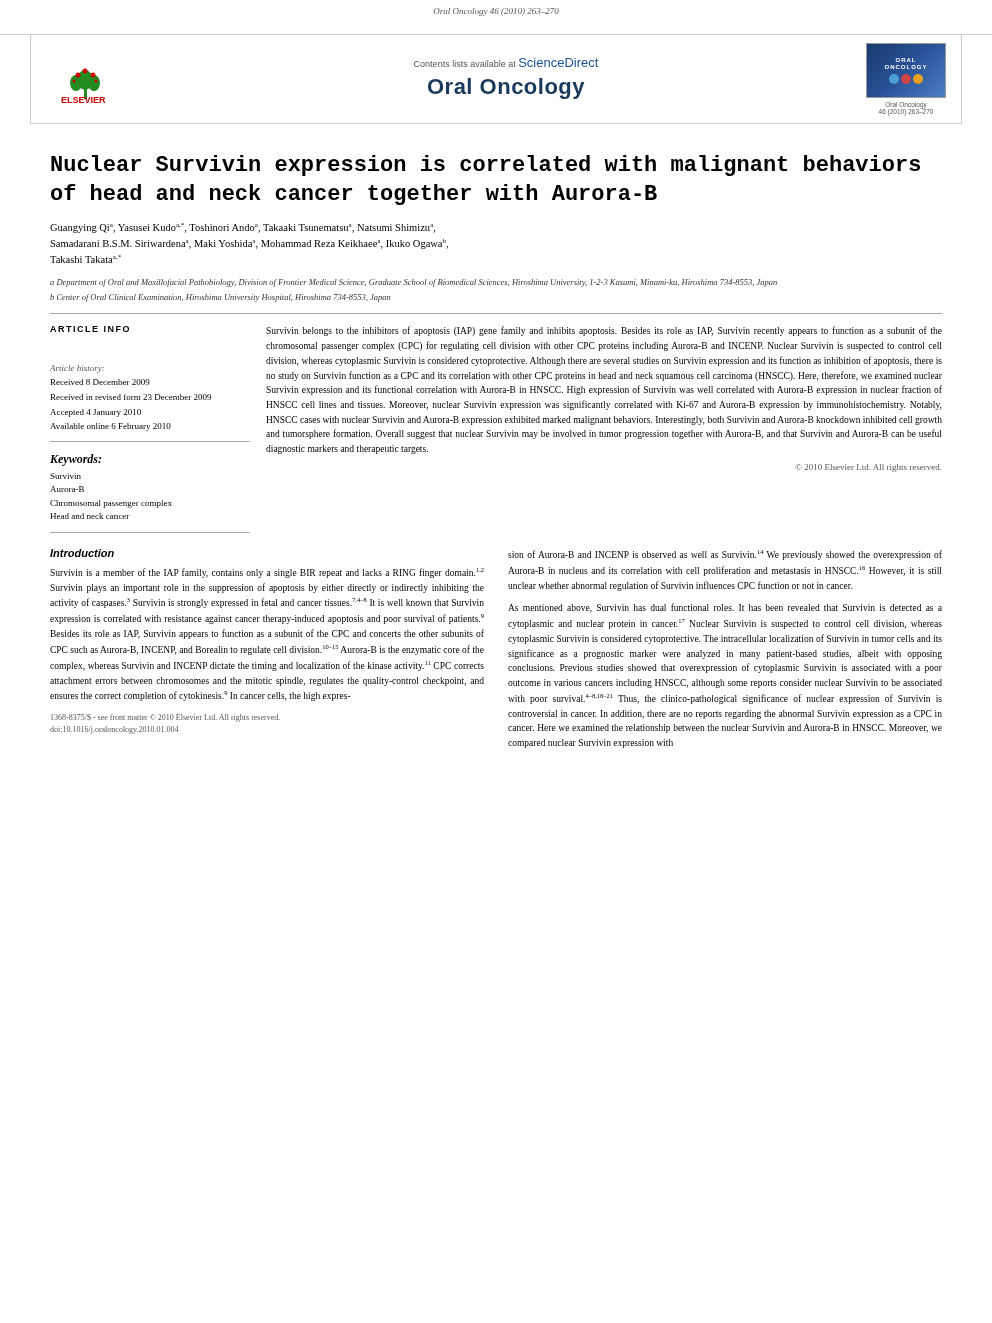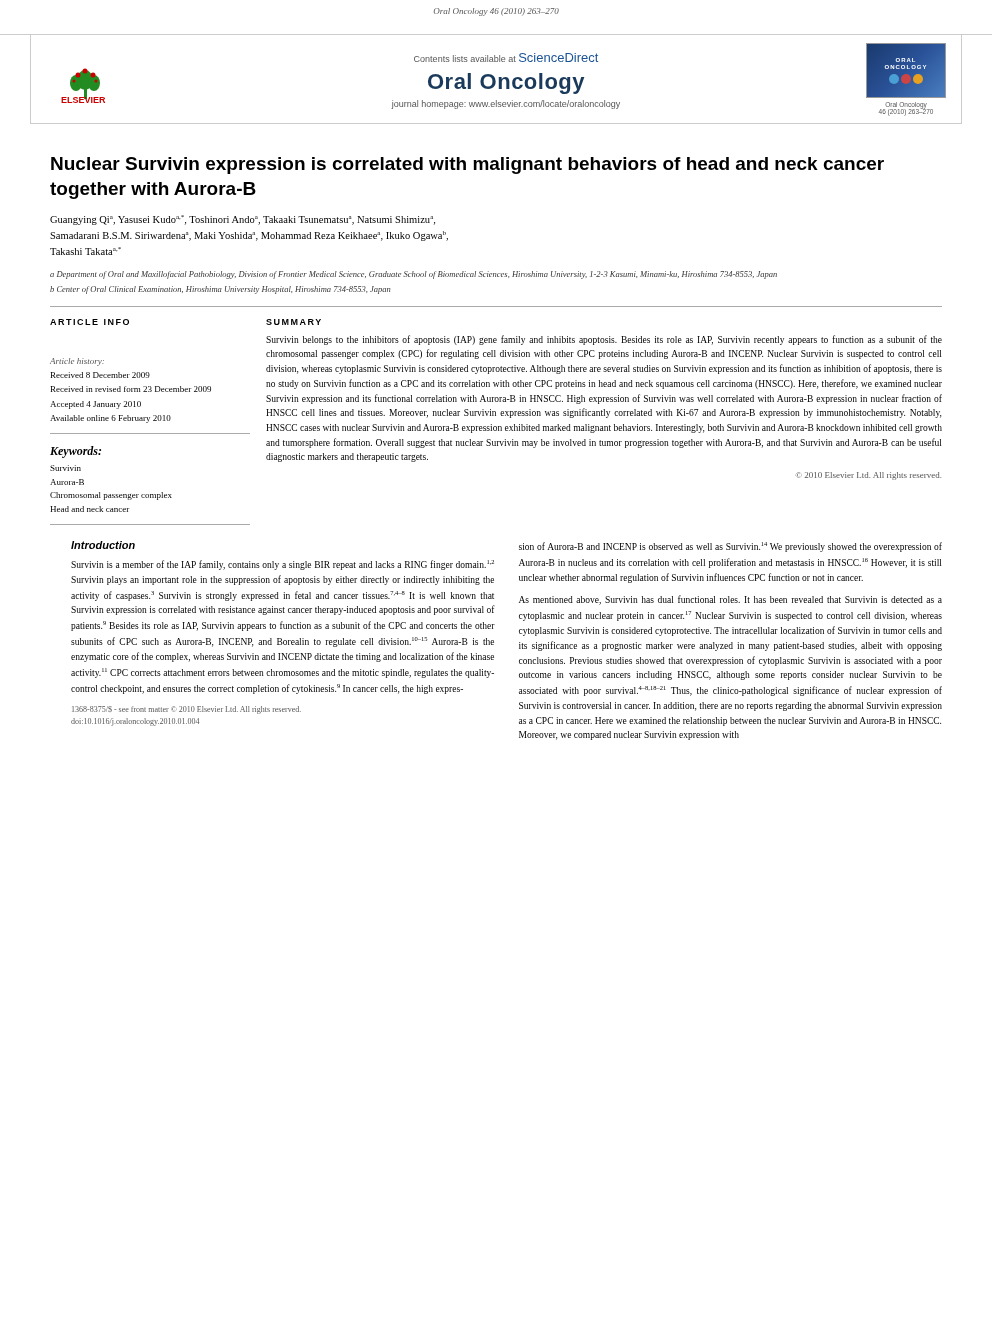--- a/index.html
+++ b/index.html
@@ -100,26 +100,26 @@
       text-align: center;
       margin-top: 3px;
     }
 
     
     .content {
       padding: 10px 50px 20px 50px;
     }
 
     .article-title {
-      font-size: 19px;
+      font-size: 22px;
       font-weight: bold;
       color: #000;
       margin: 18px 0 10px 0;
       line-height: 1.3;
-      font-family: Liberation Sans, sans-serif;
+      font-family: Liberation Mono, monospace;
     }
 
     .authors {
       font-size: 10.5px;
       color: #000;
       margin-bottom: 8px;
       line-height: 1.5;
     }
     .authors sup {
       font-size: 7px;
@@ -211,21 +211,20 @@
 
     
     .body-section {
       margin-top: 14px;
     }
 
     .body-two-col {
       display: flex;
       gap: 24px;
       margin-top: 6px;
-      margin-left: 21px;
     }
 
     .body-col {
       flex: 1;
     }
 
     .section-heading {
       font-family: Arial, sans-serif;
       font-size: 11px;
       font-weight: bold;
@@ -296,21 +295,20 @@
         <text x="5" y="50" font-family="Arial" font-size="9" font-weight="bold" fill="#cc0000">ELSEVIER</text>
       </svg>
     </div>
 
     <div class="header-center">
       <div>
         <span style="font-family:Arial,sans-serif;font-size:9px;color:#555;">Contents lists available at</span>
         <a class="science-direct-link" href="#">ScienceDirect</a>
       </div>
       <div class="journal-title-header">Oral Oncology</div>
-      <div class="journal-homepage">journal homepage: www.elsevier.com/locate/oraloncology</div>
     </div>
 
     <div class="header-right">
       <div class="journal-logo-box">
         <div class="logo-text">
           <div style="font-size:6px;letter-spacing:1px;">ORAL</div>
           <div style="font-size:6px;letter-spacing:1px;">ONCOLOGY</div>
 
           <div style="display:flex;gap:2px;margin-top:3px;justify-content:center;">
             <div style="width:10px;height:10px;border-radius:50%;background:#4a9fd4;"></div>
@@ -365,21 +363,20 @@
           <div class="keyword-item">Survivin</div>
           <div class="keyword-item">Aurora-B</div>
           <div class="keyword-item">Chromosomal passenger complex</div>
           <div class="keyword-item">Head and neck cancer</div>
         </div>
 
         <hr class="section-divider" style="margin:8px 0 0 0;">
       </div>
 
       <div class="summary-col">
-        <div class="info-section-title">SUMMARY</div>
         <p class="summary-text">Survivin belongs to the inhibitors of apoptosis (IAP) gene family and inhibits apoptosis. Besides its role as IAP, Survivin recently appears to function as a subunit of the chromosomal passenger complex (CPC) for regulating cell division with other CPC proteins including Aurora-B and INCENP. Nuclear Survivin is suspected to control cell division, whereas cytoplasmic Survivin is considered cytoprotective. Although there are several studies on Survivin expression and its function as inhibition of apoptosis, there is no study on Survivin function as a CPC and its correlation with other CPC proteins in head and neck squamous cell carcinoma (HNSCC). Here, therefore, we examined nuclear Survivin expression and its functional correlation with Aurora-B in HNSCC. High expression of Survivin was well correlated with Aurora-B expression in nuclear fraction of HNSCC cell lines and tissues. Moreover, nuclear Survivin expression was significantly correlated with Ki-67 and Aurora-B expression by immunohistochemistry. Notably, HNSCC cases with nuclear Survivin and Aurora-B expression exhibited marked malignant behaviors. Interestingly, both Survivin and Aurora-B knockdown inhibited cell growth and tumorsphere formation. Overall suggest that nuclear Survivin may be involved in tumor progression together with Aurora-B, and that Survivin and Aurora-B can be useful diagnostic markers and therapeutic targets.</p>
         <div class="copyright-line">© 2010 Elsevier Ltd. All rights reserved.</div>
       </div>
     </div>
 
     <div class="body-section">
       <div class="body-two-col">
 
         <div class="body-col">
           <div class="section-heading">Introduction</div>

